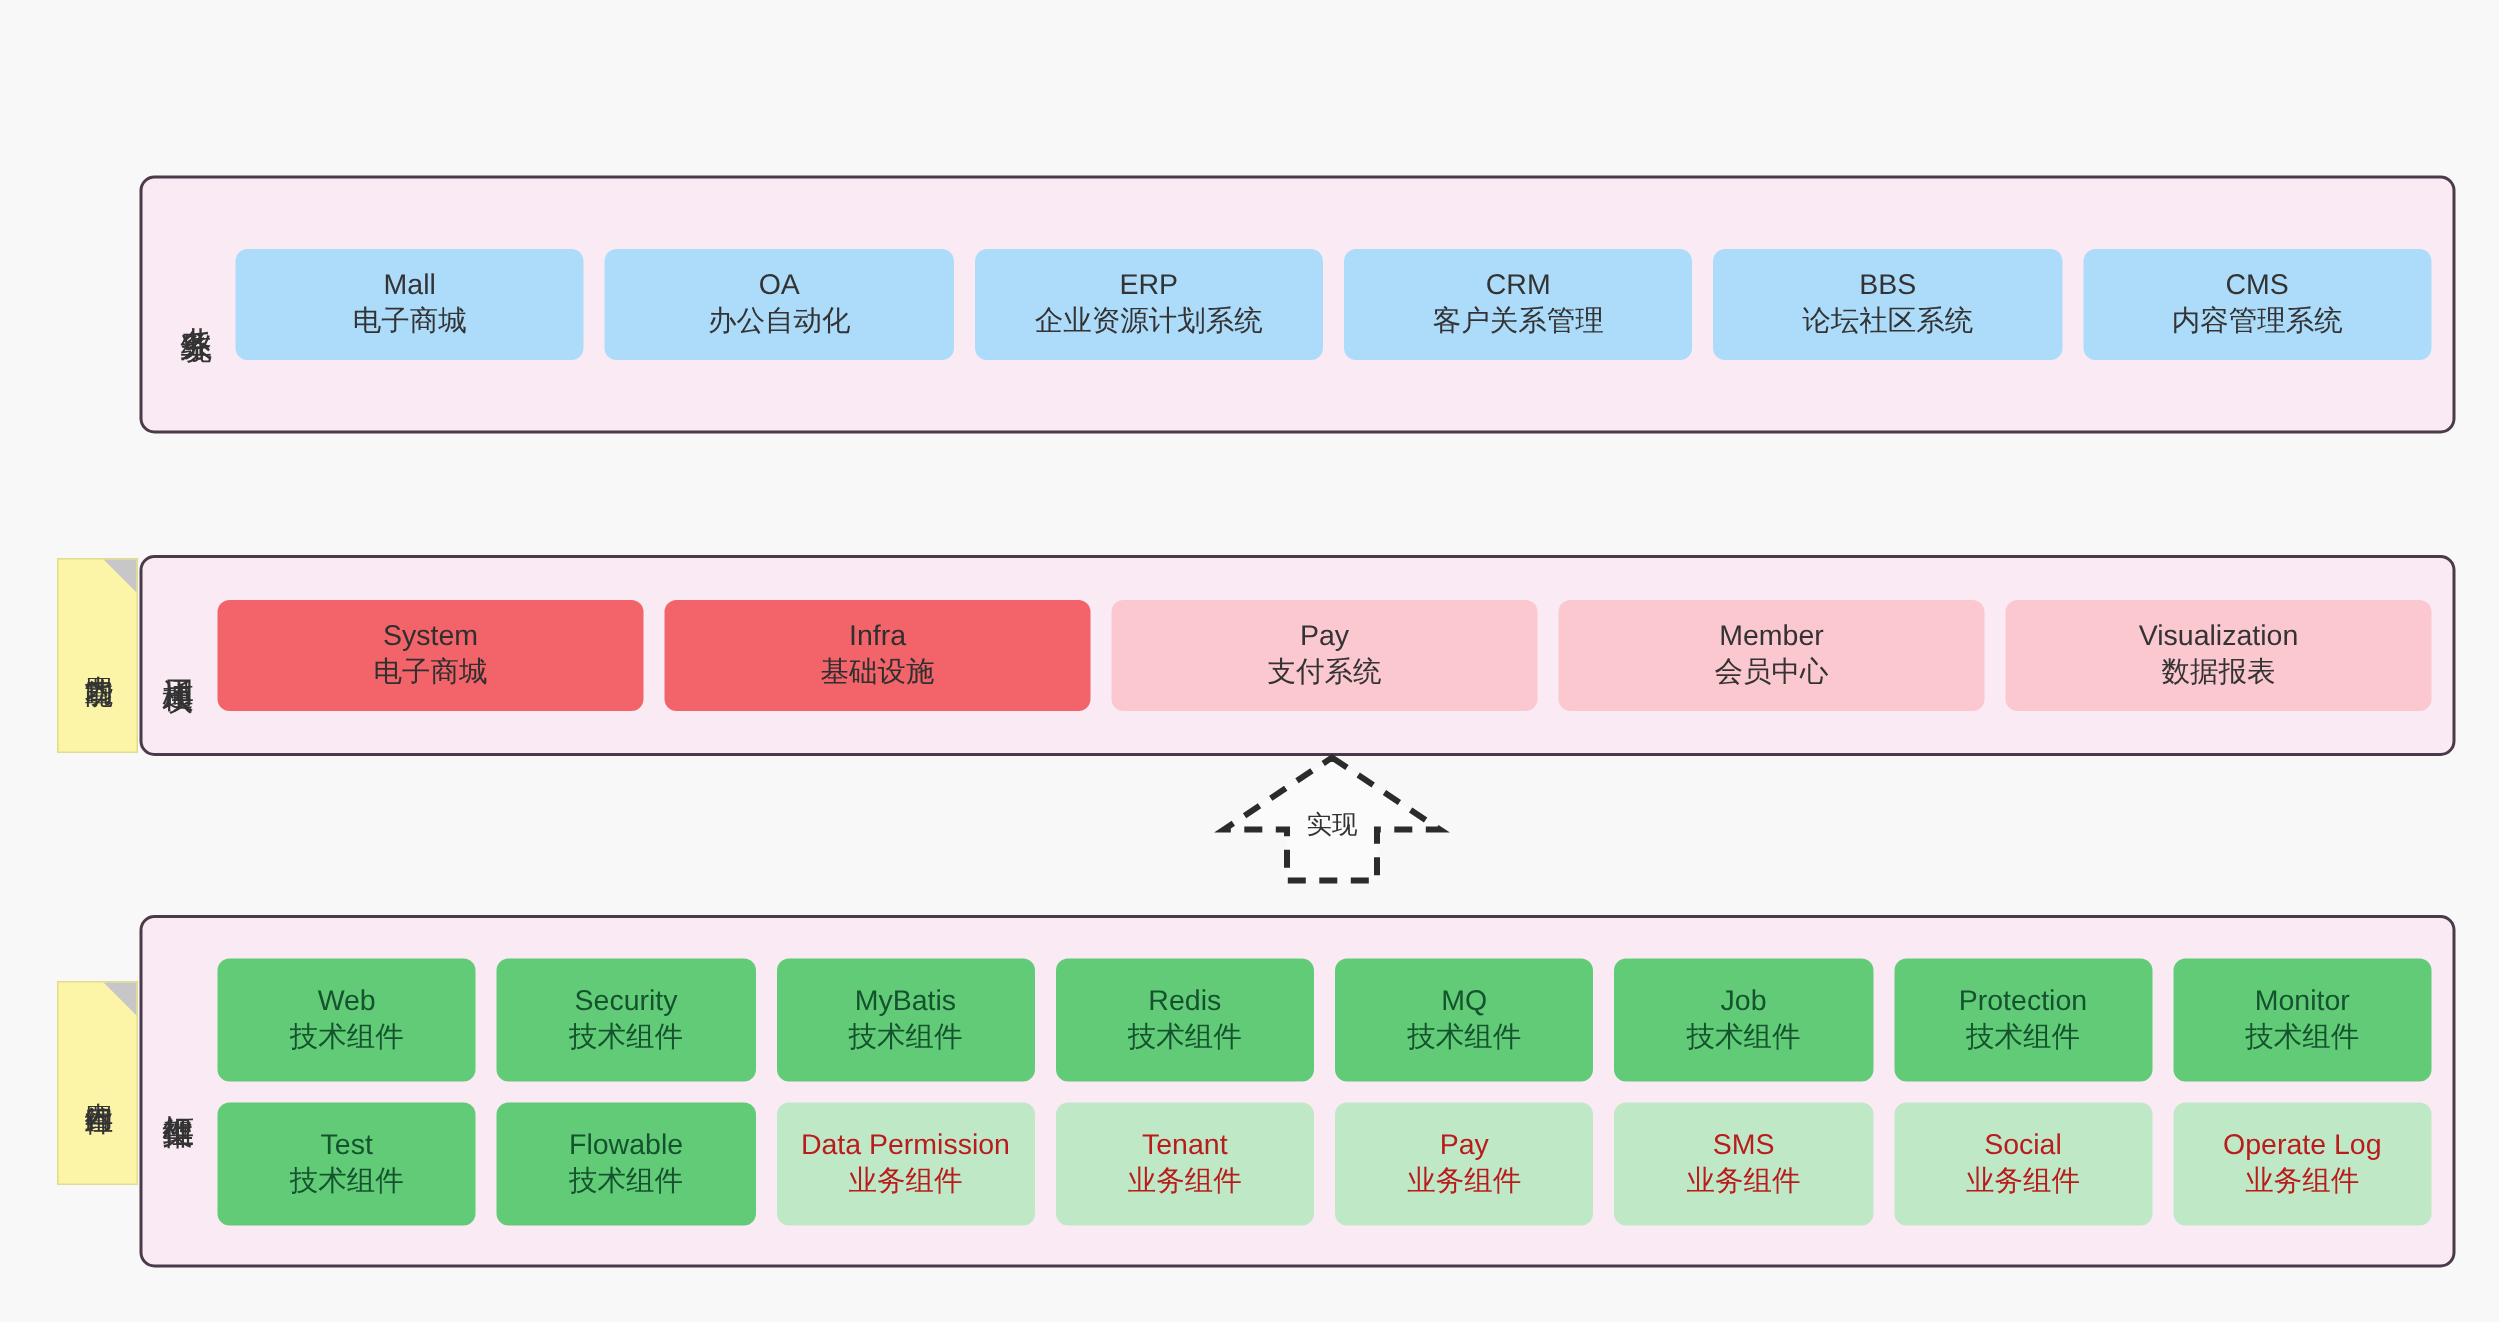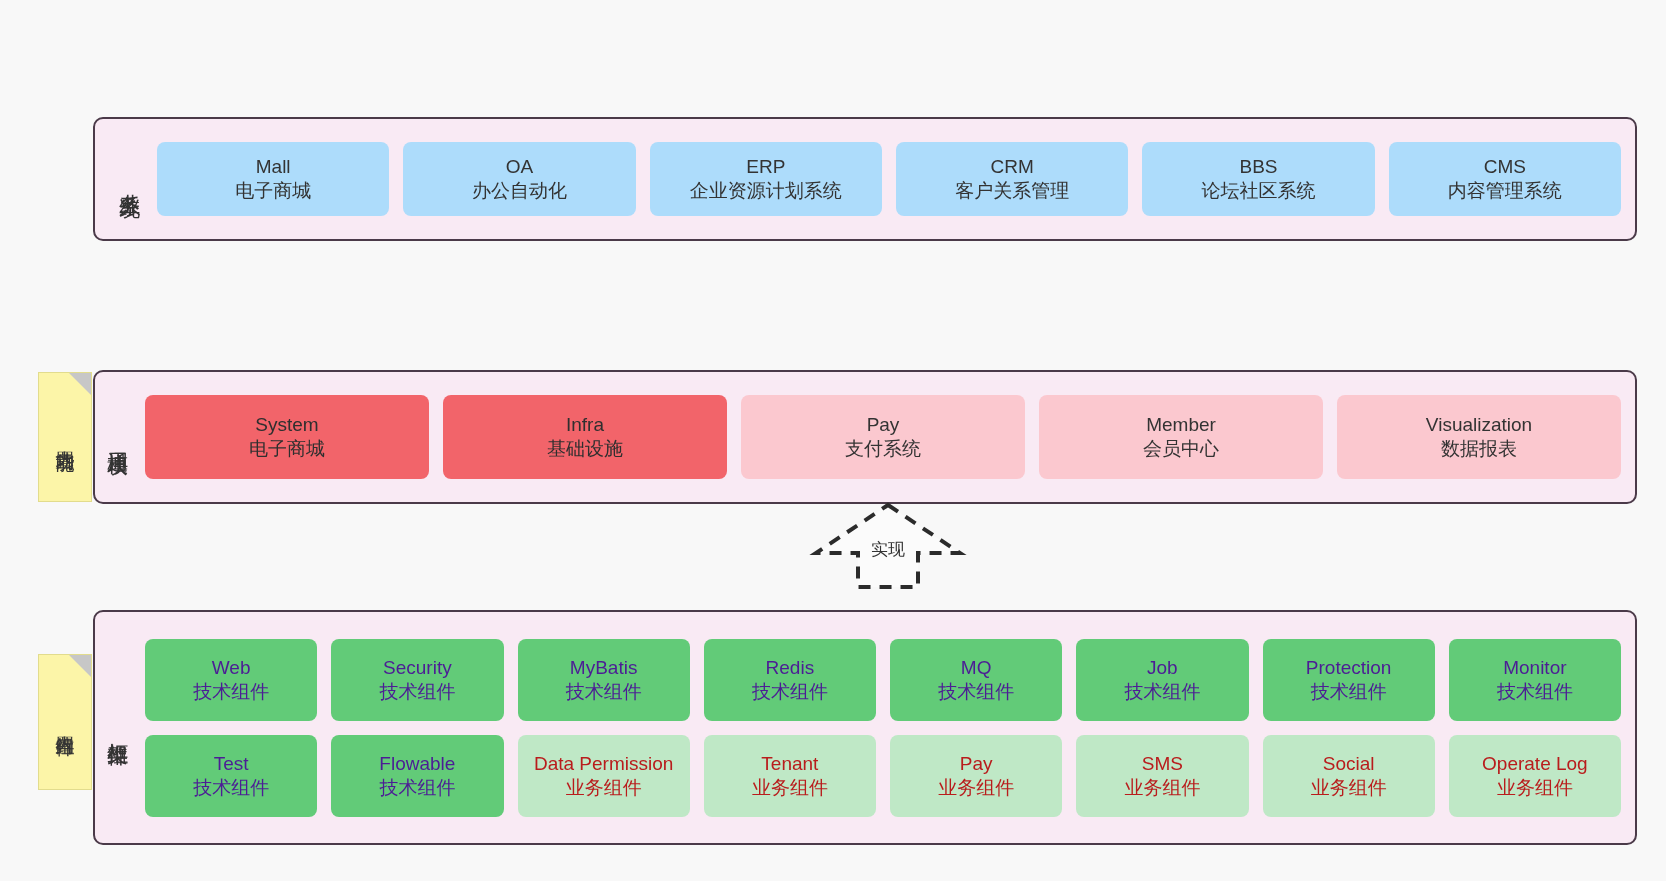--- a/index.html
+++ b/index.html
@@ -79,30 +79,30 @@
     box-sizing: border-box;
     padding: 4px 6px;
   }
   .card .t1 { font-size: 19px; }
   .card .t2 { font-size: 19px; }
 
   
   .c-blue        { background: #addcfb; color: #333333; }
   .c-red         { background: #f2646a; color: #2f2f2f; }
   .c-pink        { background: #fbc8cf; color: #333333; }
-  .c-green       { background: #62cb78; color: #4c1d95; }
+  .c-green       { background: #62cb78; color: #14532d; }
   .c-green-light { background: #bfe8c6; color: #b91c1c; }
 
   
-  #layer-business  { left: 93px;  top: 117px; width: 1544px; height: 124px; padding-left: 12px; }
+  #layer-business  { left: 93px;  top: 117px; width: 1544px; height: 172px; padding-left: 12px; }
   #layer-module    { left: 93px;  top: 370px; width: 1544px; height: 134px; }
   #layer-framework { left: 93px;  top: 610px; width: 1544px; height: 235px; }
 
   #layer-business  .row { height: 74px; }
-  #layer-module    .row { height: 84px; }
+  #layer-module    .row { height: 74px; }
   #layer-framework .row { height: 82px; }
 
   
   .note {
     position: absolute;
     width: 54px;
     background: #fcf5a8;
     border: 1px solid #e2dc8d;
     box-sizing: border-box;
     display: flex;

